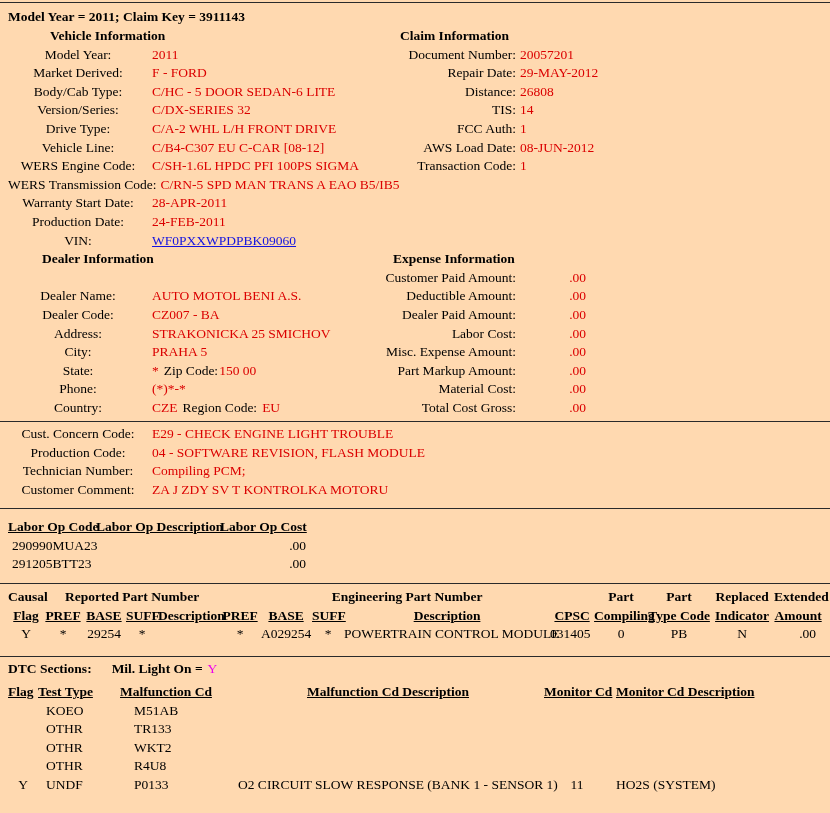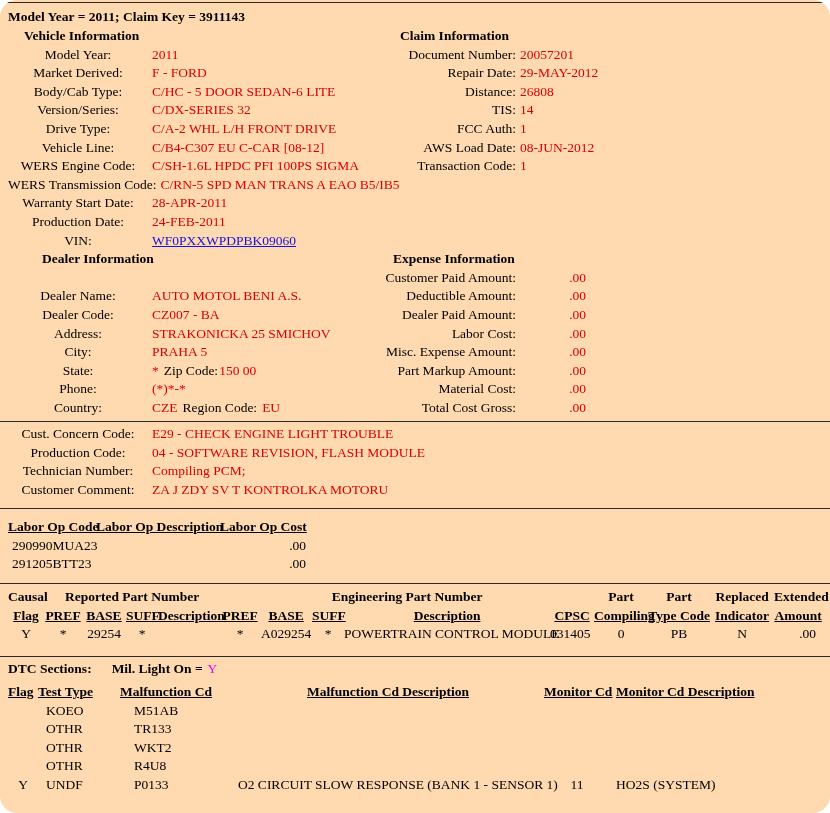--- a/index.html
+++ b/index.html
@@ -1,17 +1,17 @@
 <!DOCTYPE html>
 <html><head>
 <meta charset="utf-8">
 <style>
   html,body{margin:0;padding:0;}
   .page{position:relative;width:830px;height:813px;background:#FFD9B0;
-        font-family:"Liberation Serif","DejaVu Serif",serif;font-size:13.5px;color:#000;overflow:hidden;border-radius:17px;}
+        font-family:"Liberation Serif","DejaVu Serif",serif;font-size:13.5px;color:#000;overflow:hidden;}
   .hr{position:absolute;left:0;width:830px;height:0;border-top:1.6px solid #2a2a2a;}
   .row{display:flex;align-items:baseline;height:18.6px;white-space:nowrap;}
   .lbl{flex:0 0 140px;text-align:center;}
   .lbl2{flex:0 0 131px;text-align:right;}
   .val{margin-left:4px;}
   .amt{flex:0 0 66px;text-align:right;margin-left:4px;}
   .red{color:#DB0000;}
   .mag{color:#EE00EE;}
   .b{font-weight:bold;}
   .u{text-decoration:underline;}
@@ -24,21 +24,21 @@
 </head>
 <body>
 
 <div class="page">
   <div class="hr" style="top:2px"></div>
 
   <div class="abs b" style="top:9px;left:8px">Model Year = 2011; Claim Key = 3911143</div>
 
   <div class="abs" style="top:28px;left:8px;width:377px">
     <div class="row">
-        <span class="b" style="margin-left:16px">Vehicle Information</span>
+        <span class="b" style="margin-left:42px">Vehicle Information</span>
       </div>
     <div class="row">
         <span class="lbl">Model Year:</span>
         <span class="val red">2011</span>
       </div>
     <div class="row">
         <span class="lbl">Market Derived:</span>
         <span class="val red">F - FORD</span>
       </div>
     <div class="row">

